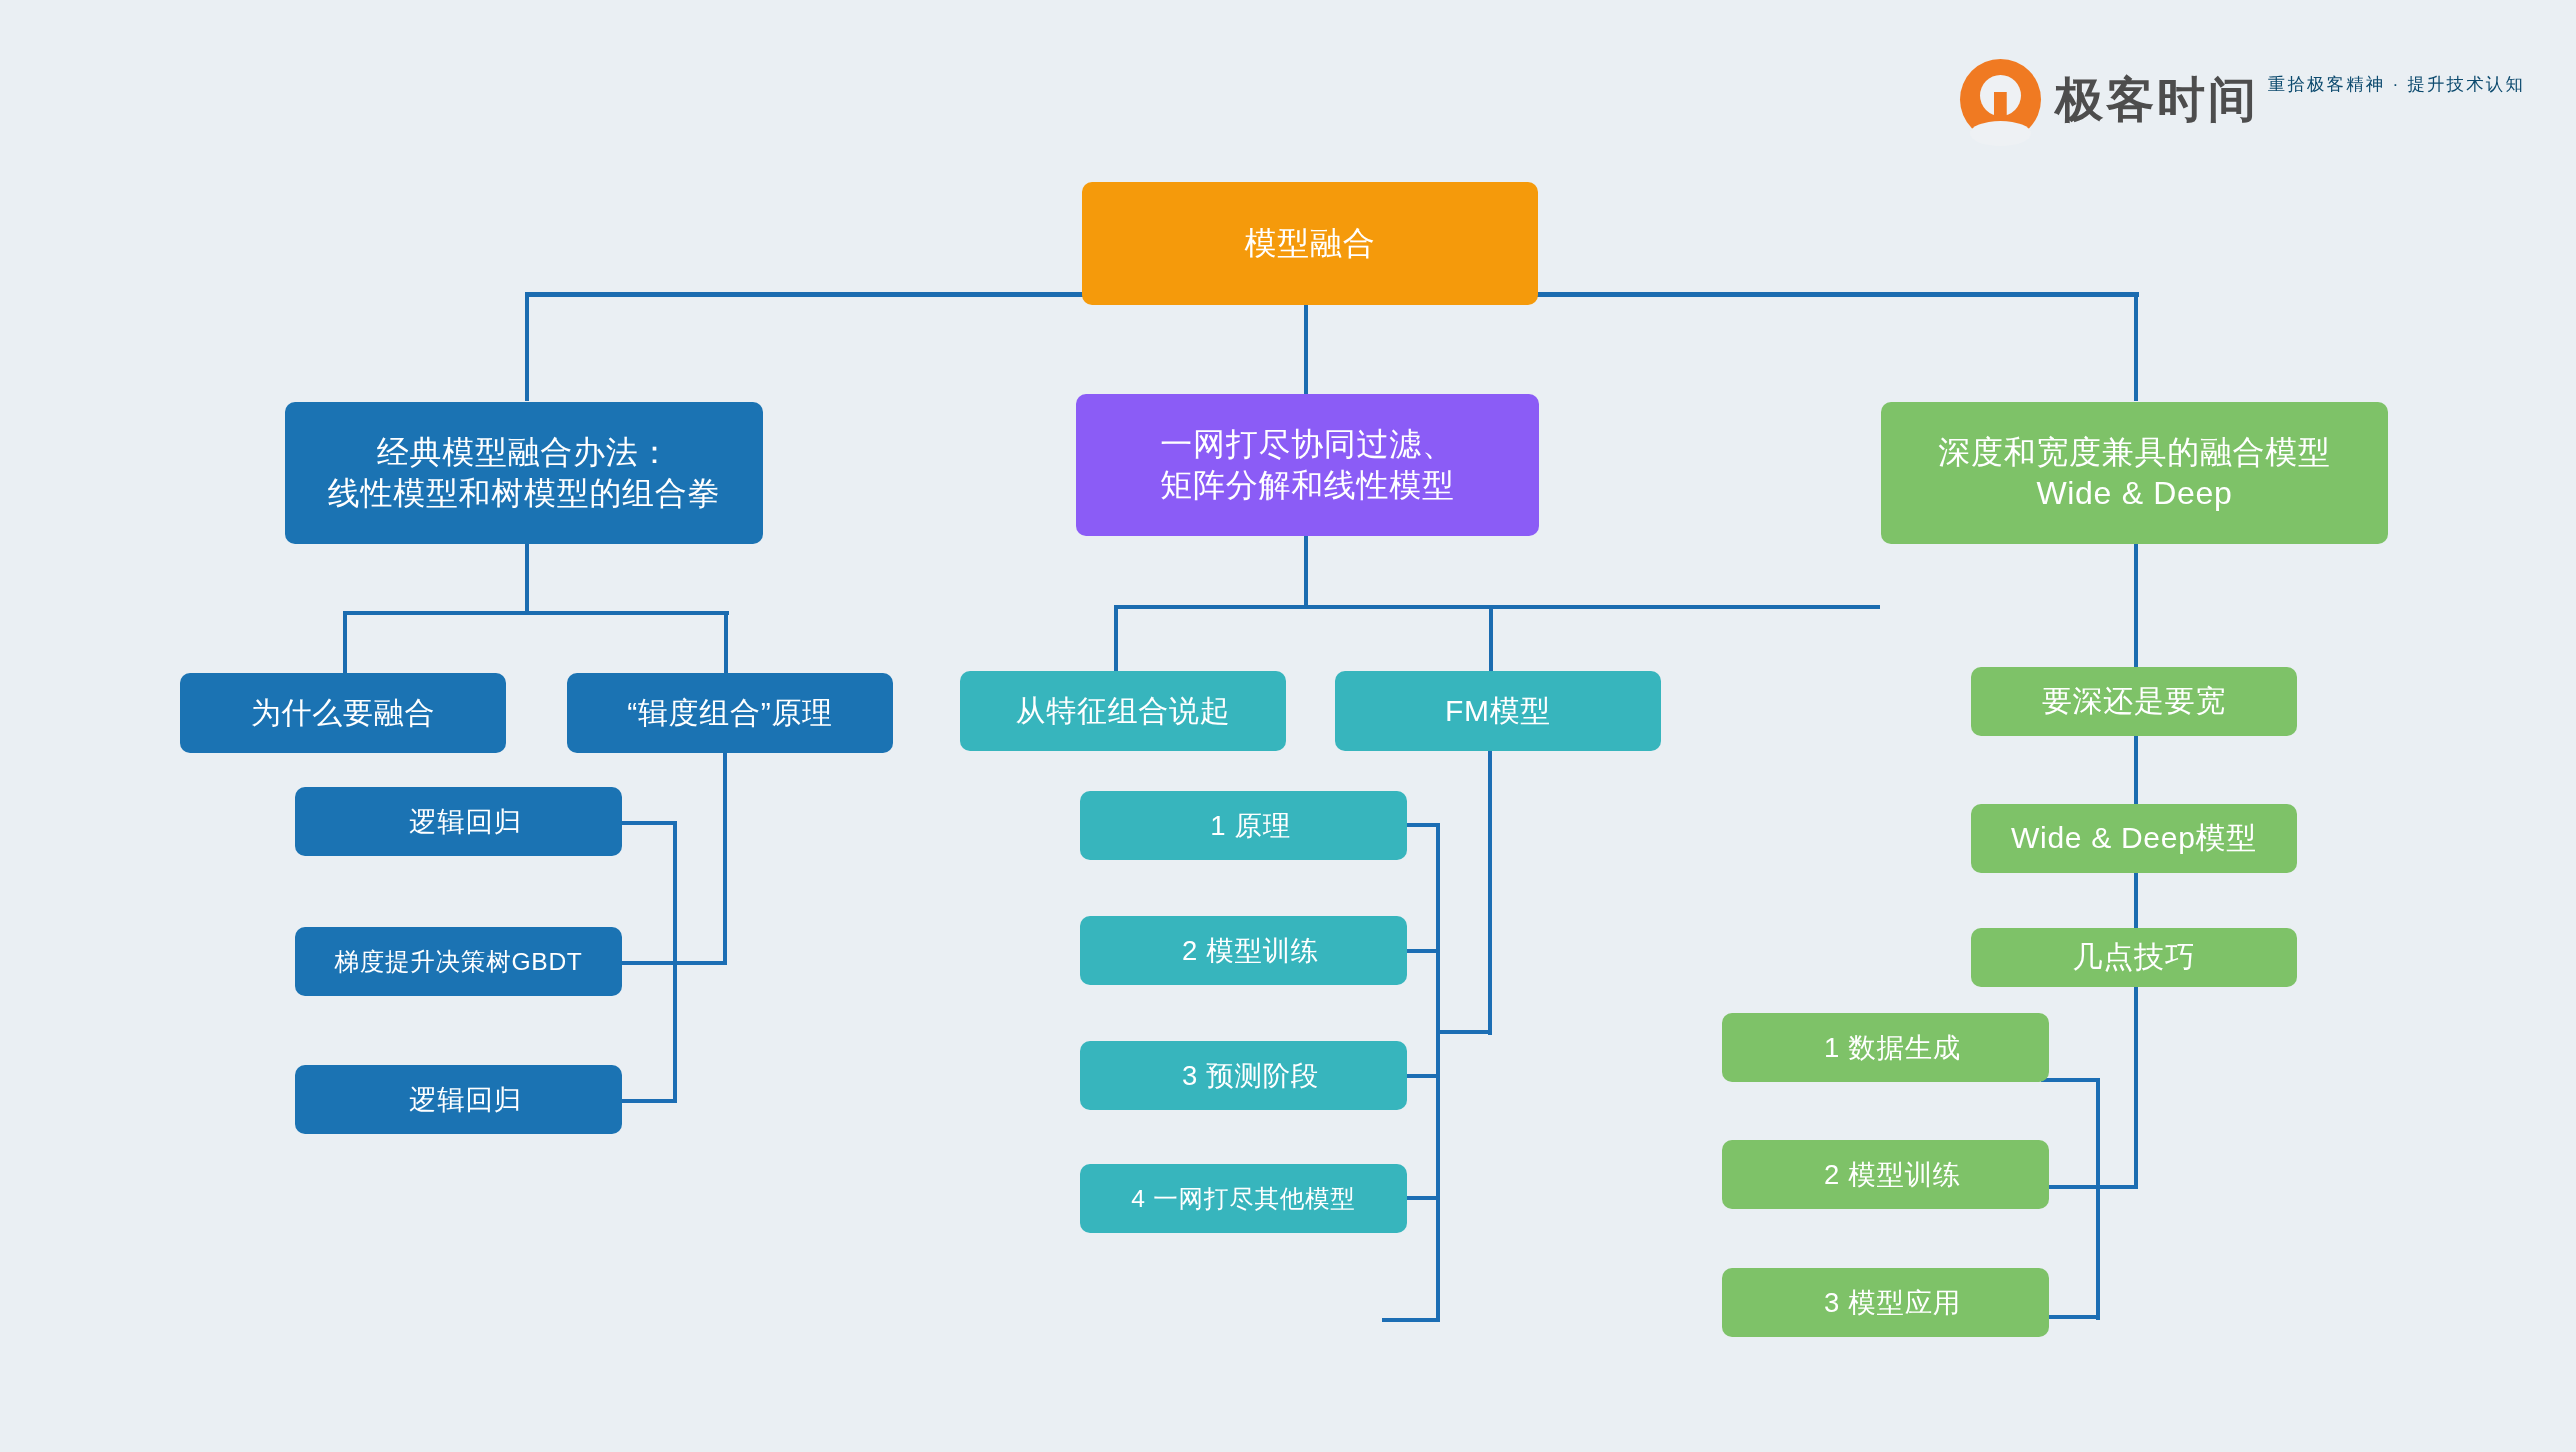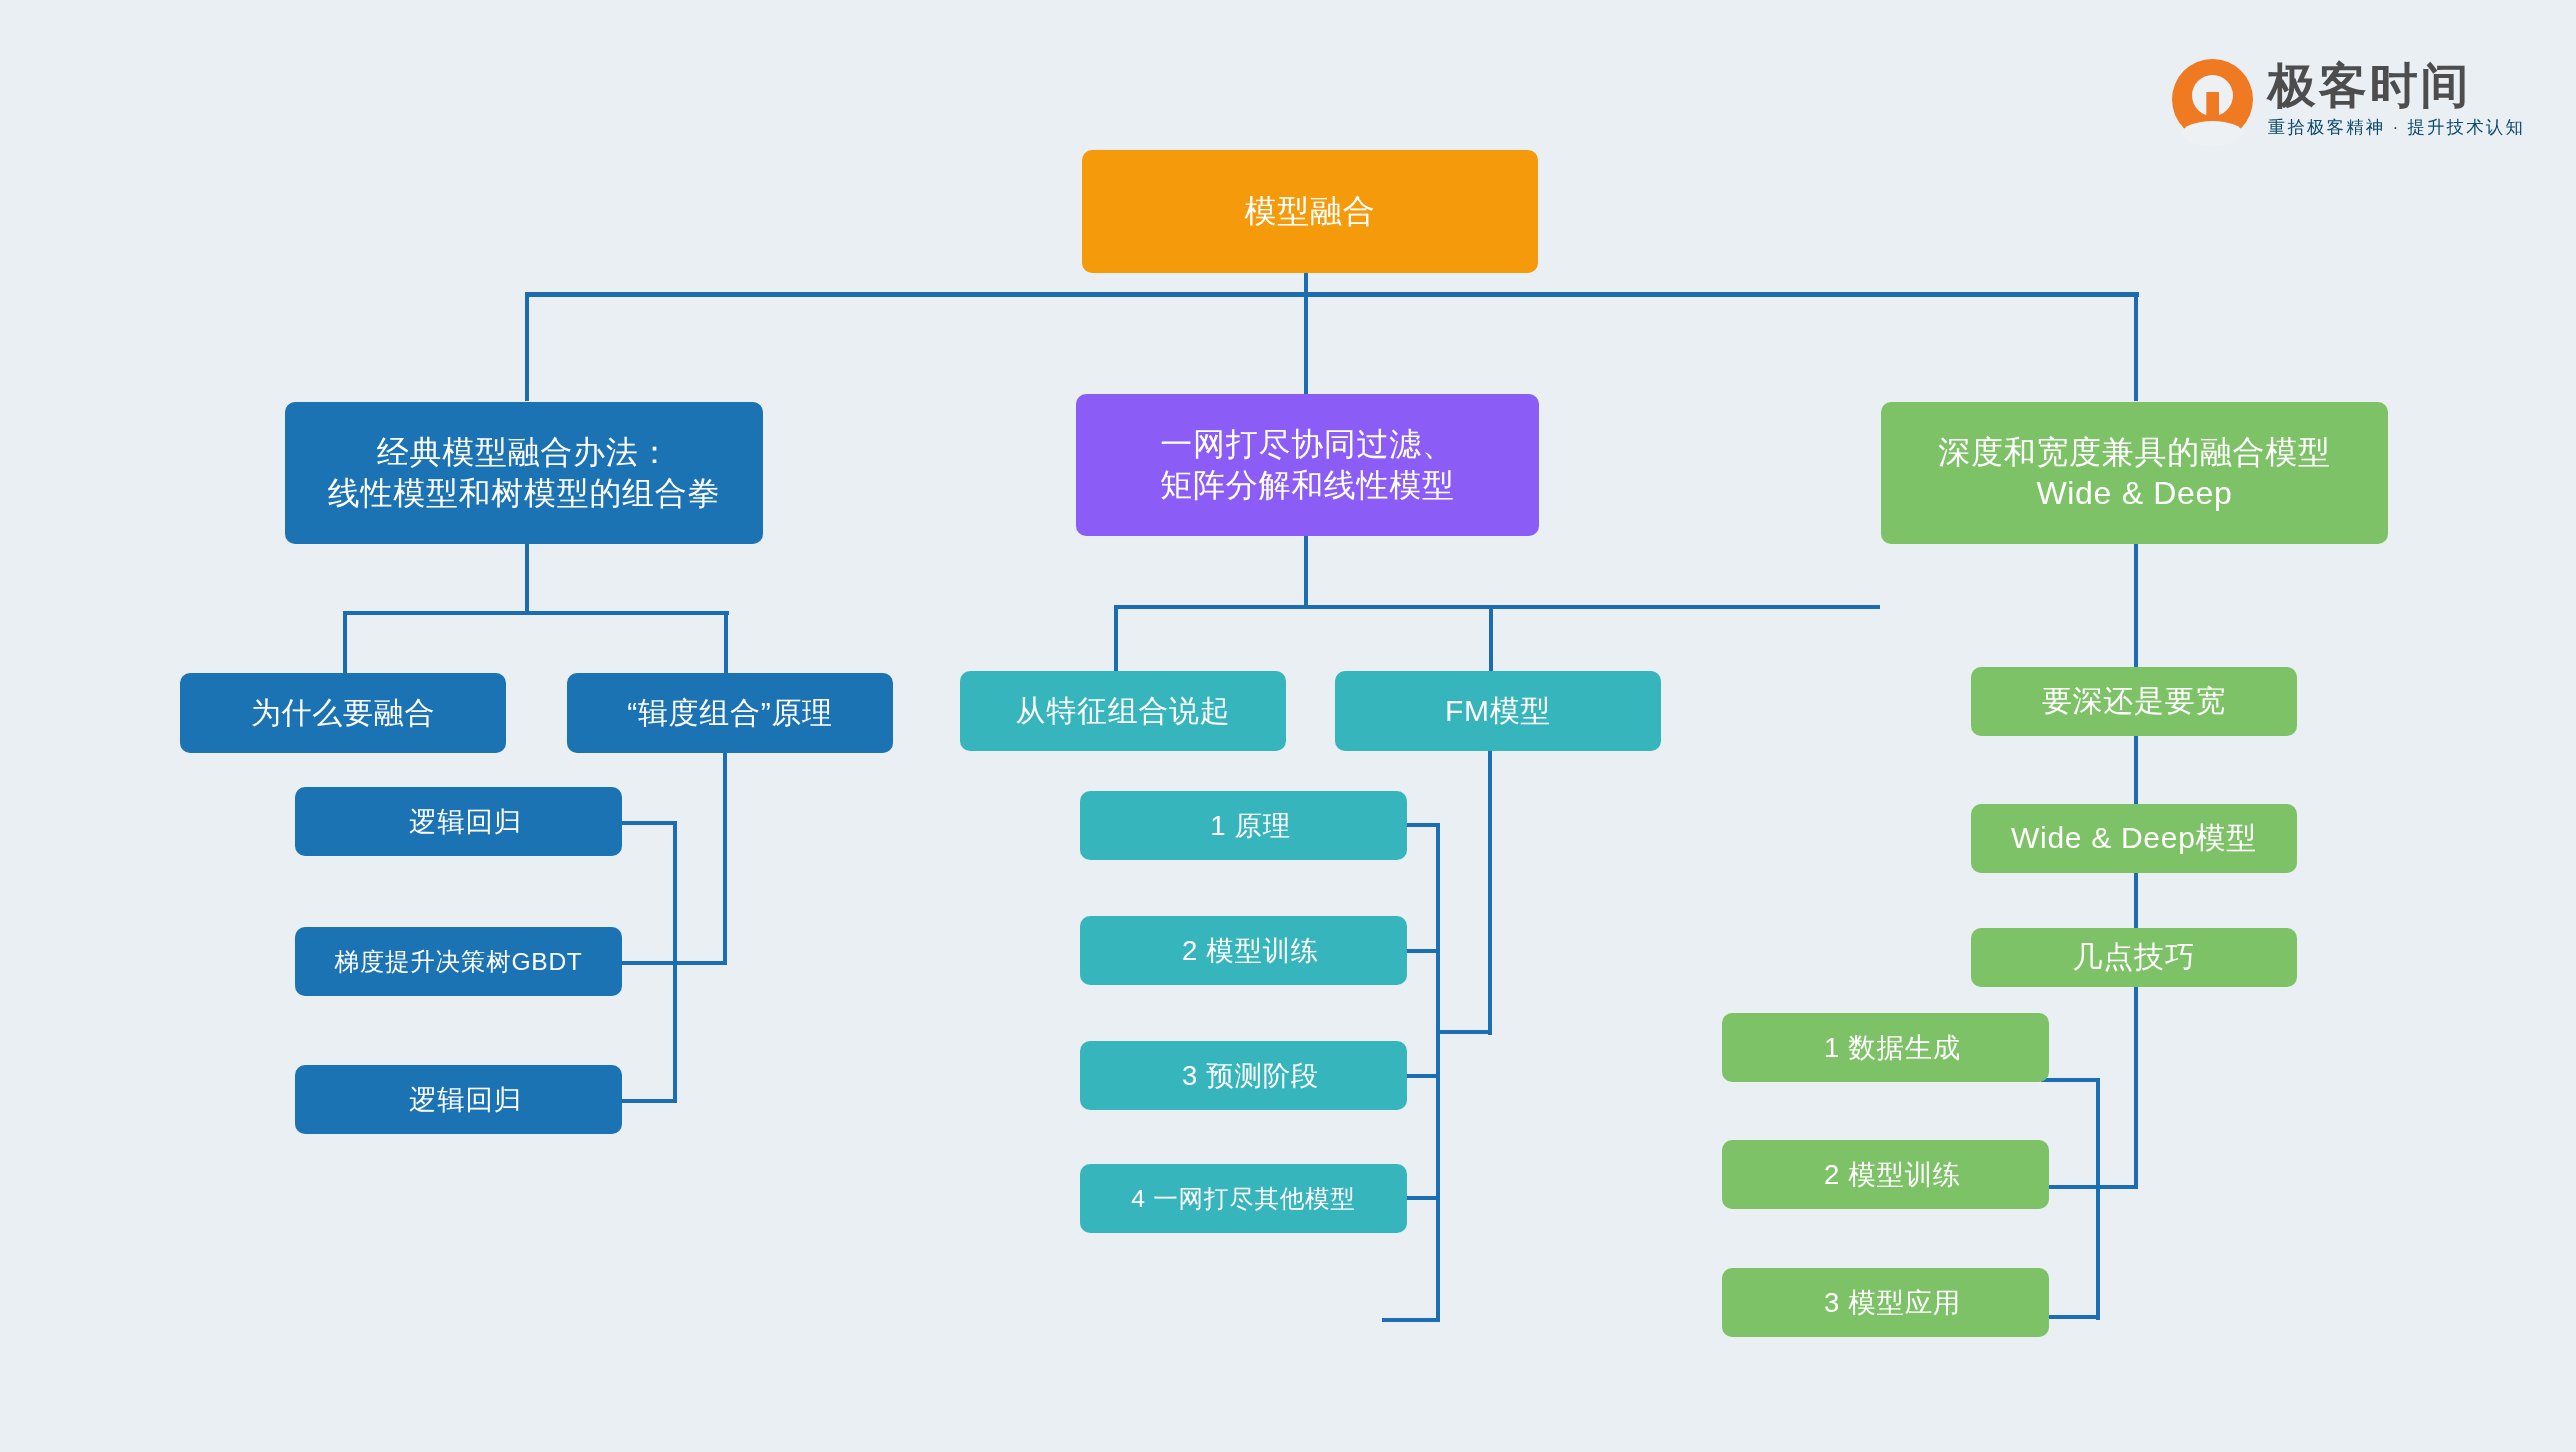--- a/index.html
+++ b/index.html
@@ -28,21 +28,21 @@
     letter-spacing:0.7px;
     z-index:5;
   }
   .orange{background:#f59a0b;}
   .blue  {background:#1b73b3;}
   .blue-d{background:#1b73b3;}
   .teal  {background:#8b5cf6;}
   .teal-l{background:#37b5bd;}
   .green {background:#7ec268;}
 
-  .lvl1{font-size:32px;}
+  .lvl1{font-size:32px;margin-top:32px;}
   .lvl2{font-size:32px;}
   .lvl3{font-size:30px;}
   .lvl4{font-size:27.5px;padding-left:14px;}
   .lvl4s{font-size:24.6px;}
 
   
   #logo{position:absolute;right:51px;top:59px;display:flex;align-items:center;gap:14.5px;z-index:9;}
   #logo .mark{position:relative;width:81px;height:81px;flex:0 0 auto;}
   #logo .mark .ring{
     position:absolute;left:0;top:0;width:81px;height:81px;border-radius:50%;
@@ -53,21 +53,21 @@
     background:#eef1f4;
   }
   #logo .mark .tail{
     position:absolute;left:34px;top:33px;width:13px;height:41px;background:#f07a22;
     clip-path:polygon(0 0,100% 0,100% 100%,0 78%);
   }
   #logo .mark .cut{
     position:absolute;left:10px;top:62px;width:61px;height:24.6px;background:#eef1f4;
     border-radius:50%;
   }
-  #logo .words{display:flex;flex-direction:column;gap:9px;}
+  #logo .words{display:flex;gap:9px;}
   #logo .brand{font-size:48px;color:#4d4d4d;font-weight:bold;letter-spacing:2.9px;line-height:1;}
   #logo .tag{font-size:17.4px;color:#0c4a6e;letter-spacing:2.2px;line-height:1;}
 </style>
 </head>
 <body>
 
 <div id="stage">
 
   <div class="conn" style="left:1304px;top:272px;width:4.3px;height:23px;"></div>
 

